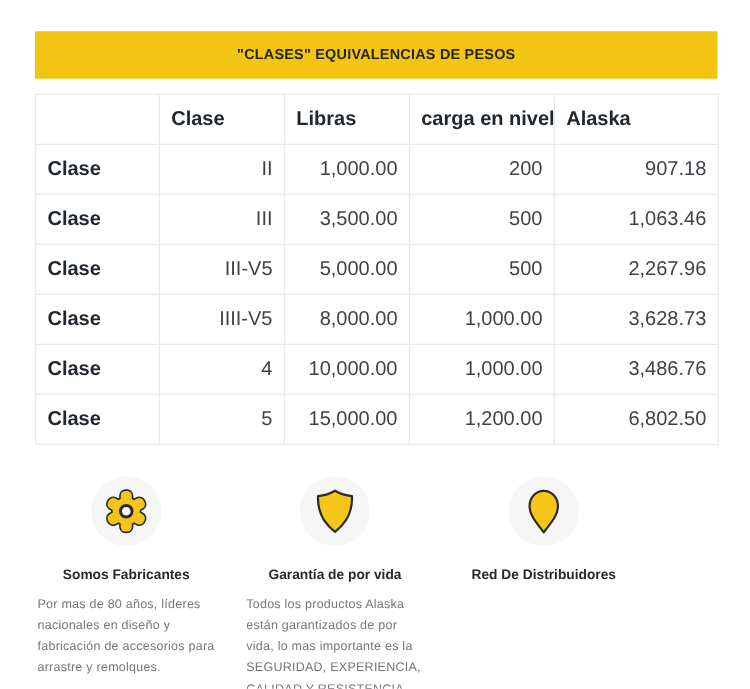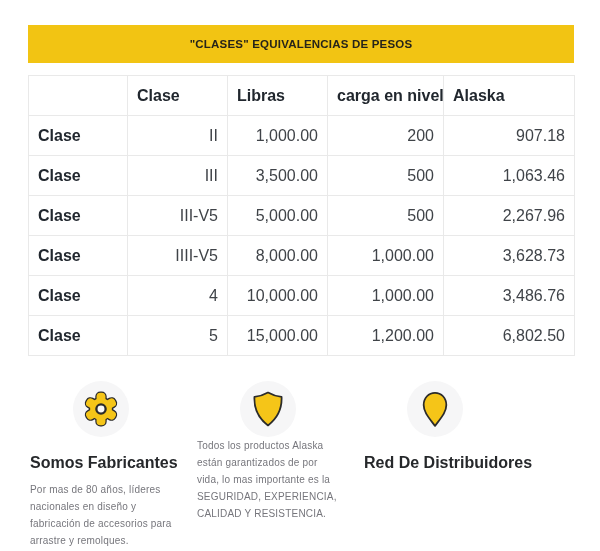--- a/index.html
+++ b/index.html
@@ -64,21 +64,21 @@
     height: 56px;
     border-radius: 50%;
     background: #f6f6f7;
     margin: 0 auto;
     display: flex;
     align-items: center;
     justify-content: center;
   }
   .feature h3 {
     text-align: center;
-    font-size: 16px;
+    font-size: 11px;
     font-weight: bold;
     color: #26282b;
     margin: 17px 0 9px 0;
     white-space: nowrap;
   }
   .feature p {
     font-size: 10px;
     line-height: 17px;
     letter-spacing: 0.2px;
     color: #76767c;
@@ -187,20 +187,21 @@
       <h3>Somos Fabricantes</h3>
       <p>Por mas de 80 años, líderes nacionales en diseño y fabricación de accesorios para arrastre y remolques.</p>
     </div>
 
     <div class="feature">
       <div class="icon-circle">
         <svg width="40" height="40" viewBox="0 0 36 36" aria-hidden="true">
           <path d="M18,3.2 C21.6,5.3 25.6,6.6 30.2,7.1 C30.7,17.4 26.2,26.6 18,32.8 C9.8,26.6 5.3,17.4 5.8,7.1 C10.4,6.6 14.4,5.3 18,3.2 Z" fill="#F5C518" stroke="#2b2b2b" stroke-width="1.6" stroke-linejoin="round"></path>
         </svg>
       </div>
+      <h3>Garantía de por vida</h3>
       <p>Todos los productos Alaska están garantizados de por vida, lo mas importante es la SEGURIDAD, EXPERIENCIA, CALIDAD Y RESISTENCIA.</p>
     </div>
 
     <div class="feature">
       <div class="icon-circle">
         <svg width="40" height="40" viewBox="0 0 36 36" aria-hidden="true">
           <path d="M18,33.2 C12.8,26.2 7.8,21.1 7.8,14.4 C7.8,8.1 12.3,3.4 18,3.4 C23.7,3.4 28.2,8.1 28.2,14.4 C28.2,21.1 23.2,26.2 18,33.2 Z" fill="#F5C518" stroke="#2b2b2b" stroke-width="1.6" stroke-linejoin="round"></path>
         </svg>
       </div>
       <h3>Red De Distribuidores</h3>

